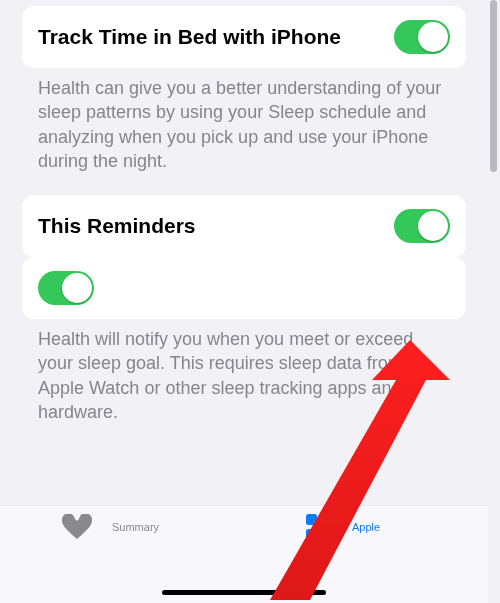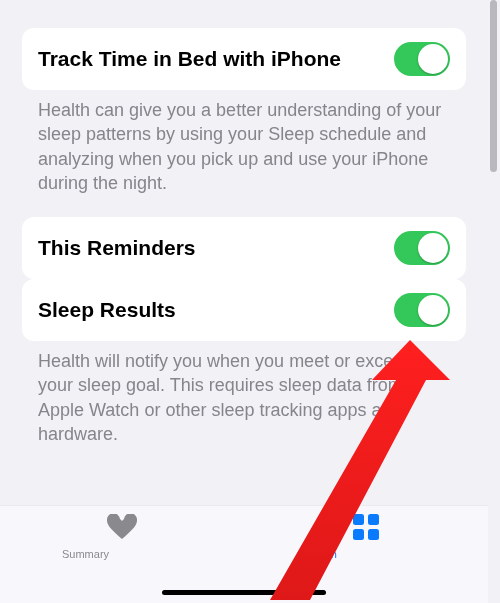--- a/index.html
+++ b/index.html
@@ -58,22 +58,23 @@
     background: #f8f7fc;
     border-top: 1px solid rgba(0,0,0,.05);
     display: flex;
     justify-content: space-around;
     align-items: flex-start;
     padding-top: 8px;
   }
   .tab {
     width: 120px;
     display: flex;
-    flex-direction: column;
-    gap: 8px;
+    flex-direction: row;
+    align-items: center;
+    gap: 20px;
   }
   .tab-label { font-size: 11px; color: #8a8a8e; }
   .tab.active .tab-label { color: #0a7aff; }
   .icon { display: flex; align-items: center; justify-content: center; }
   .home-indicator {
     position: absolute;
     bottom: 8px; left: 50%;
     transform: translateX(-50%);
     width: 164px; height: 5px;
     background: #000;
@@ -91,37 +92,36 @@
     pointer-events: none;
     z-index: 50;
   }
 </style>
 </head>
 <body>
 
 <div class="scroll-area">
   <div class="content">
 
-    <div class="card" style="margin-top:28px;justify-content:space-between;">
+    <div class="card" style="margin-top:6px;justify-content:space-between;">
       <div class="card-title">Track Time in Bed with iPhone</div>
       <div class="toggle">
         <div class="toggle-thumb"></div>
       </div>
     </div>
     <div class="footer-text">Health can give you a better understanding of your sleep patterns by using your Sleep schedule and analyzing when you pick up and use your iPhone during the night.</div>
 
     <div class="card">
       <div class="card-title">This Reminders</div>
       <div class="toggle">
         <div class="toggle-thumb"></div>
       </div>
     </div>
 
     <div class="card">
-      <div class="card-title">Sleep Results</div>
       <div class="toggle">
         <div class="toggle-thumb"></div>
       </div>
     </div>
     <div class="footer-text">Health will notify you when you meet or exceed your sleep goal. This requires sleep data from Apple Watch or other sleep tracking apps and hardware.</div>
 
   </div>
 </div>
 
 <div class="scrollbar"></div>
@@ -139,21 +139,21 @@
     <span class="icon">
       <svg width="26" height="26" viewBox="0 0 26 26">
         <g fill="#0a7aff">
           <rect x="0" y="0" width="11" height="11" rx="2.5"></rect>
           <rect x="15" y="0" width="11" height="11" rx="2.5"></rect>
           <rect x="0" y="15" width="11" height="11" rx="2.5"></rect>
           <rect x="15" y="15" width="11" height="11" rx="2.5"></rect>
         </g>
       </svg>
     </span>
-    <span class="tab-label">Watch</span>
+    <span class="tab-label">Apple</span>
   </div>
   <div class="home-indicator"></div>
 </div>
 
 <svg class="arrow" style="left:250px; top:340px;" width="200" height="260" viewBox="0 0 200 260">
   <defs>
     <linearGradient id="ag" x1="0" y1="1" x2="0" y2="0">
       <stop offset="0" stop-color="#de1818"></stop>
       <stop offset="1" stop-color="#ff1f1f"></stop>
     </linearGradient>

